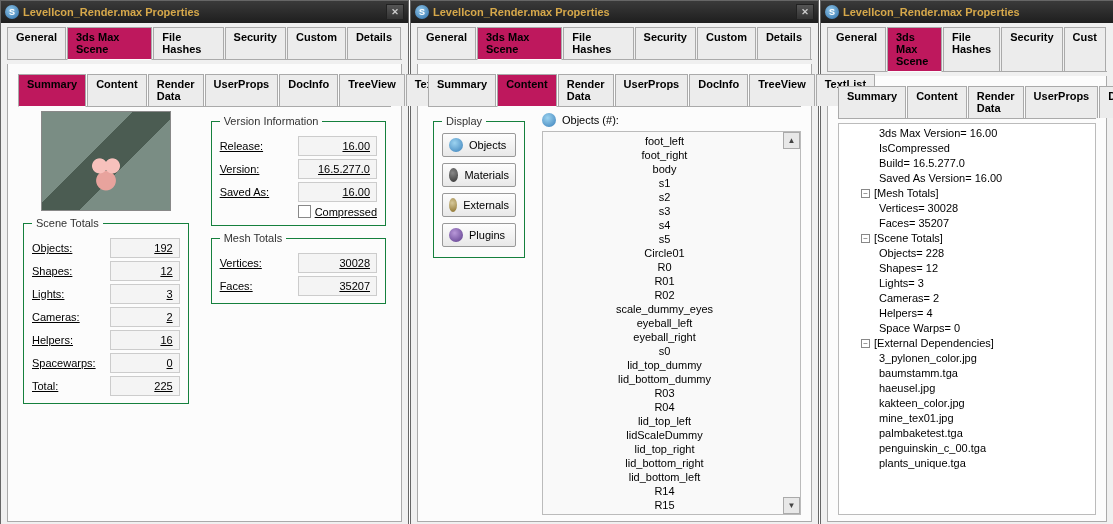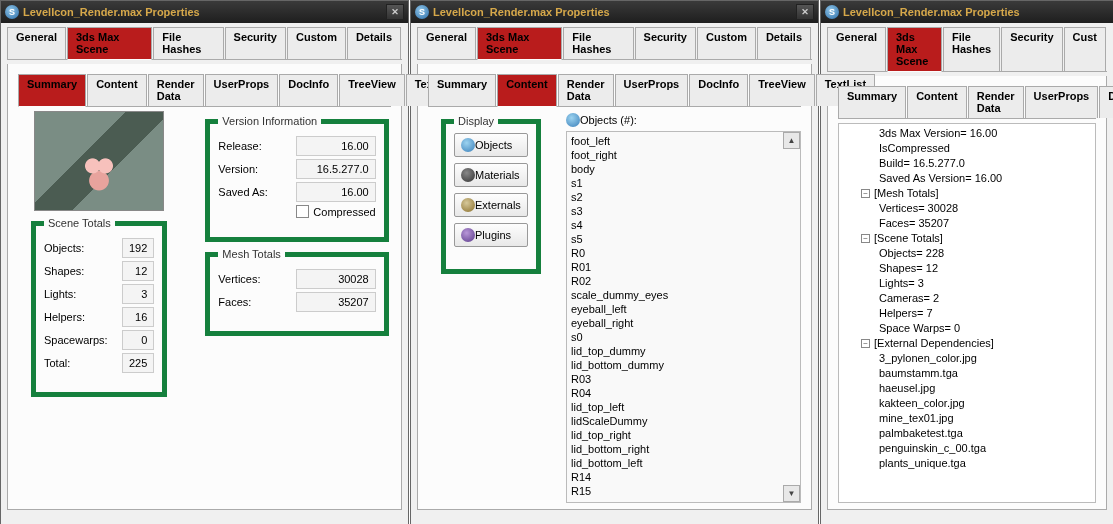--- a/index.html
+++ b/index.html
@@ -19,69 +19,69 @@
     margin-left: auto; width: 18px; height: 16px; background: linear-gradient(to bottom,#555,#333);
     border: 1px solid #222; color: #ccc; display: flex; align-items: center; justify-content: center;
     font-size: 9px; cursor: pointer;
   }
   .body { flex: 1; display: flex; flex-direction: column; padding: 4px 6px 6px; }
   .tabs-outer, .tabs-inner { display: flex; border-bottom: 1px solid #aaa; margin-bottom: 4px; }
   .tab {
     padding: 3px 8px 4px; border: 1px solid #aaa; border-bottom: none; margin-right: 1px;
     background: #ececec; cursor: pointer; position: relative; font-weight: bold;
   }
-  .tab.active { background: #b91c1c; border-bottom: 1px solid #fcfcfc; margin-bottom: -1px; z-index: 2; }
+  .tab.active { background: #be185d; border-bottom: 1px solid #fcfcfc; margin-bottom: -1px; z-index: 2; }
   .content-area {
     flex: 1; background: #fcfcfc; border: 1px solid #aaa; border-top: none;
     padding: 10px 10px 6px; display: flex; flex-direction: column;
   }
   .row-flex { display: flex; gap: 12px; }
   .thumb {
     width: 130px; height: 100px; background: #6a7a6a; border: 1px solid #888;
     display: flex; align-items: center; justify-content: center; margin: 0 auto 6px; overflow: hidden;
     position: relative;
   }
   .thumb-inner {
     width: 100%; height: 100%;
     background:
       radial-gradient(circle at 45% 55%, #f7c1bc 8%, transparent 9%),
       radial-gradient(circle at 55% 55%, #f7c1bc 8%, transparent 9%),
       radial-gradient(circle at 50% 70%, #e8a39d 10%, transparent 11%),
       linear-gradient(135deg, #7a8d84 0 40%, #4b5c52 40% 60%, #7a8d84 60% 100%);
   }
   fieldset {
-    border: 5px solid #15803d; margin: 4px 13px 6px; padding: 6px 8px 16px;
+    border: 1px solid #15803d; margin: 4px 5px 6px; padding: 6px 8px 4px;
   }
   legend { padding: 0 4px; color: #333; }
-  .kv { display: flex; align-items: center; margin: 3px 0; }
+  .kv { display: flex; align-items: center; margin: 3px 0; text-decoration: underline; }
   .kv .k { width: 78px; }
   .kv .v {
     flex: 1; background: #f4f4f4; border: 1px solid #ccc; padding: 2px 6px; text-align: right;
     height: 20px; line-height: 14px;
   }
   .btnbar {
     display: flex; justify-content: flex-end; gap: 12px; padding: 8px 4px 4px;
   }
   .display-btn {
-    display: flex; align-items: center; gap: 0; width: 74px; height: 24px;
+    display: flex; align-items: center; gap: 6px; width: 74px; height: 24px;
     border: 1px solid #999; background: linear-gradient(#fdfdfd,#e8e8e8);
     padding: 0 6px; margin-bottom: 6px; cursor: pointer; border-radius: 2px;
   }
   .display-btn .dicon {
     width: 14px; height: 14px; border-radius: 50%;
   }
   .dicon.objects { background: radial-gradient(circle at 40% 35%, #9cd3f0, #3a7fb9); }
   .dicon.materials { background: radial-gradient(circle at 40% 35%, #888, #333); }
   .dicon.externals { background: radial-gradient(circle at 40% 35%, #d6c89a, #8a6f2a); }
   .dicon.plugins  { background: radial-gradient(circle at 40% 35%, #b897d8, #5a3a8a); }
-  .list-title { display: flex; align-items: center; margin: 2px 0 4px; }
+  .list-title { display: flex; align-items: center; gap: 6px; margin: 2px 0 4px; }
   .list-title .dicon { width: 14px; height: 14px; border-radius: 50%; }
   .listbox {
     flex: 1; background: #f9f9f9; border: 1px solid #bbb; overflow: hidden; position: relative;
-    padding: 2px 18px 2px 4px; min-height: 330px;
+    padding: 2px 18px 2px 4px; min-height: 330px; text-align: center;
   }
   .listbox .item { line-height: 14px; white-space: nowrap; }
   .scroll-arrow {
     position: absolute; right: 0; width: 17px; height: 17px;
     background: #e8e8e8; border: 1px solid #aaa; display: flex; align-items: center; justify-content: center;
     font-size: 8px; color: #444;
   }
   .scroll-arrow.up { top: 0; }
   .scroll-arrow.down { bottom: 0; }
   .tree { background: #fff; border: 1px solid #bbb; flex: 1; padding: 2px 4px; overflow: hidden; min-height: 380px;}
@@ -137,20 +137,24 @@
                   <span class="k">Objects:</span>
                   <span class="v">192</span>
                 </div>
                 <div class="kv">
                   <span class="k">Shapes:</span>
                   <span class="v">12</span>
                 </div>
                 <div class="kv">
                   <span class="k">Lights:</span>
                   <span class="v">3</span>
+                </div>
+                <div class="kv">
+                  <span class="k">Cameras:</span>
+                  <span class="v">2</span>
                 </div>
                 <div class="kv">
                   <span class="k">Helpers:</span>
                   <span class="v">16</span>
                 </div>
                 <div class="kv">
                   <span class="k">Spacewarps:</span>
                   <span class="v">0</span>
                 </div>
                 <div class="kv">
@@ -262,20 +266,21 @@
           <div class="listbox">
             <div>
                 <div class="item">foot_left</div>
                 <div class="item">foot_right</div>
                 <div class="item">body</div>
                 <div class="item">s1</div>
                 <div class="item">s2</div>
                 <div class="item">s3</div>
                 <div class="item">s4</div>
                 <div class="item">s5</div>
+                <div class="item">Circle01</div>
                 <div class="item">R0</div>
                 <div class="item">R01</div>
                 <div class="item">R02</div>
                 <div class="item">scale_dummy_eyes</div>
                 <div class="item">eyeball_left</div>
                 <div class="item">eyeball_right</div>
                 <div class="item">s0</div>
                 <div class="item">lid_top_dummy</div>
                 <div class="item">lid_bottom_dummy</div>
                 <div class="item">R03</div>
@@ -381,21 +386,21 @@
               <span>Lights= 3</span>
             </div>
             <div class="tree-row">
               <span class="indent"></span>
               <span class="indent"></span>
               <span>Cameras= 2</span>
             </div>
             <div class="tree-row">
               <span class="indent"></span>
               <span class="indent"></span>
-              <span>Helpers= 7</span>
+              <span>Helpers= 4</span>
             </div>
             <div class="tree-row">
               <span class="indent"></span>
               <span class="indent"></span>
               <span>Space Warps= 0</span>
             </div>
             <div class="tree-row">
               <span class="indent"></span>
               <span class="expander">−</span>
               <span>[External Dependencies]</span>

